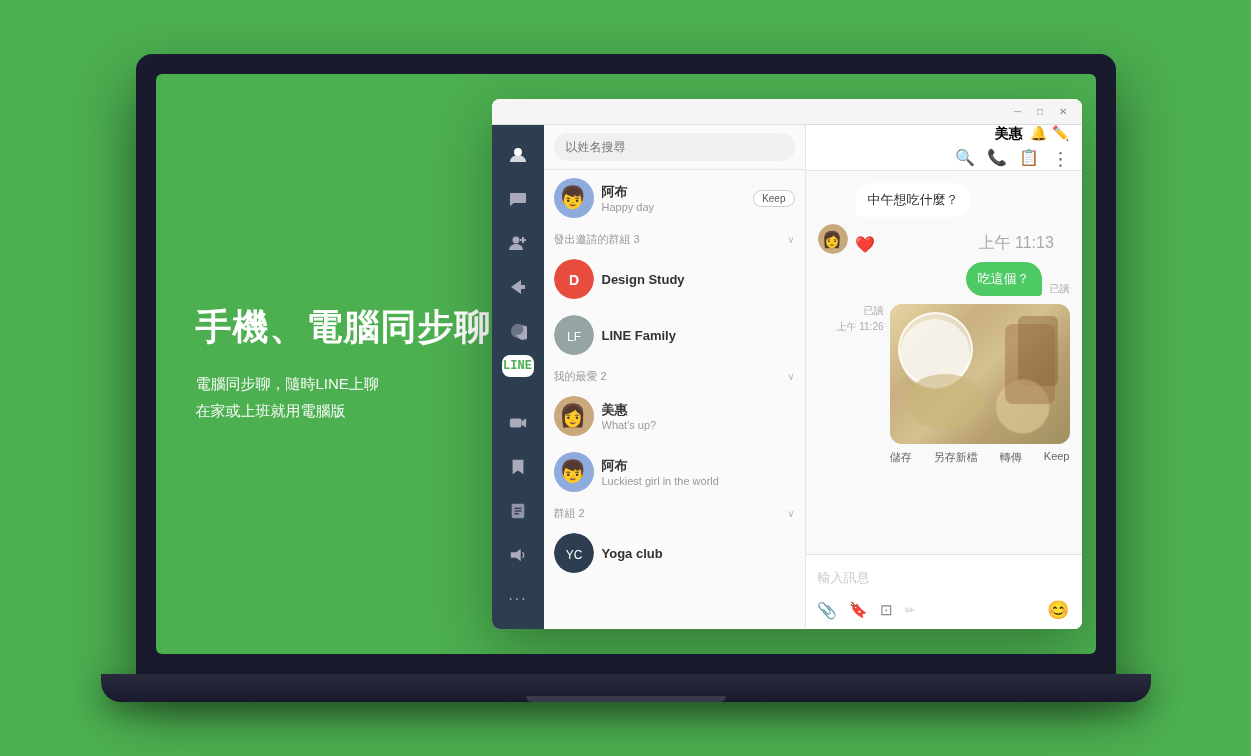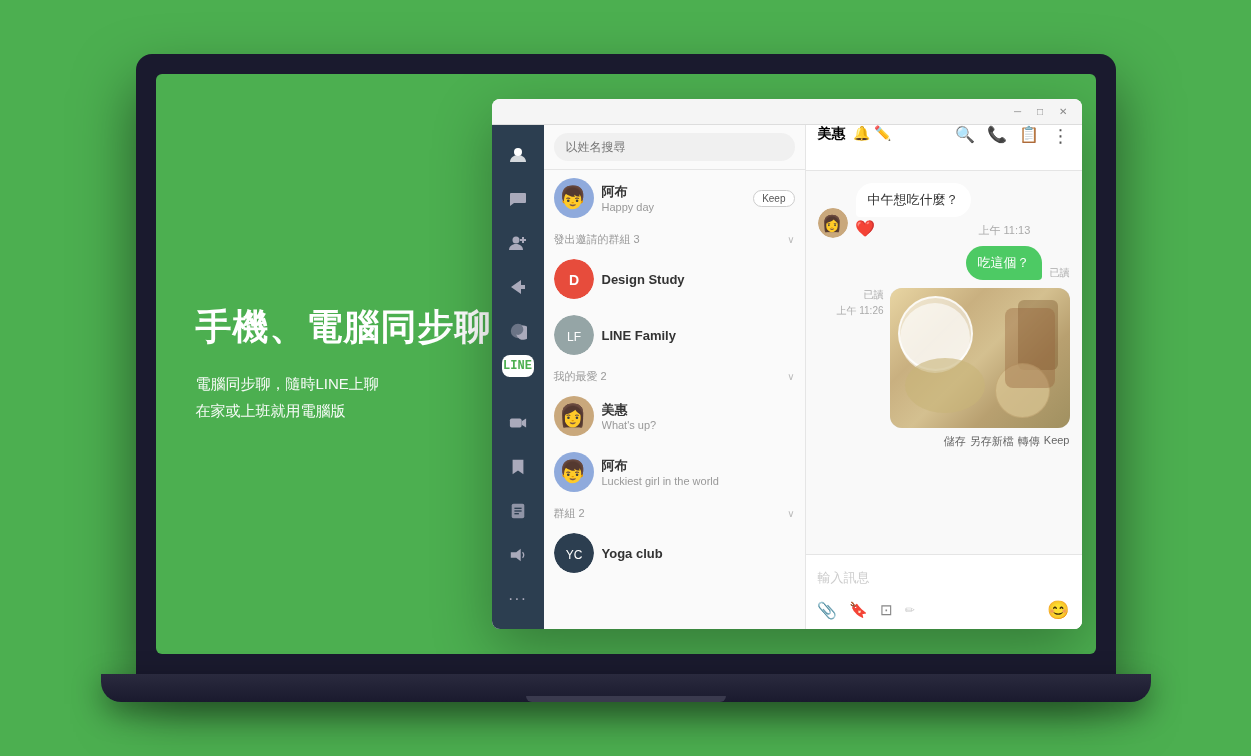--- a/index.html
+++ b/index.html
@@ -284,23 +284,24 @@
       display: flex;
       flex-direction: column;
       overflow: hidden;
     }
 
     .chat-header {
       height: 46px;
       background: white;
       border-bottom: 1px solid #e5e5e5;
       display: flex;
-      align-items: flex-start;
+      align-items: flex-end;
       padding: 0 12px;
       gap: 0;
+      flex-direction: column;
     }
 
     .chat-header-name {
       font-size: 14px;
       font-weight: 600;
       flex: 1;
     }
 
     .chat-header-icons {
       display: flex;
@@ -353,21 +354,21 @@
       border-bottom-left-radius: 4px;
     }
 
     .msg-bubble.outgoing-bubble {
       background: #4dca64;
       color: white;
       border-bottom-right-radius: 4px;
     }
 
     .msg-meta {
-      font-size: 11px;
+      font-size: 16px;
       color: #aaa;
       align-self: flex-end;
       flex-shrink: 0;
     }
 
     .msg-read {
       font-size: 10px;
       color: #aaa;
       align-self: flex-end;
     }
@@ -415,21 +416,21 @@
       width: 50px;
       height: 80px;
       background: rgba(150,100,60,0.4);
       border-radius: 8px;
     }
 
     .image-actions {
       font-size: 11px;
       color: #666;
       display: flex;
-      gap: 4px;
+      gap: 22px;
       padding: 2px 0;
       margin-left: 11px;
     }
 
     .img-read-label {
       font-size: 10px;
       color: #aaa;
     }
 
     .chat-input-area {
@@ -704,21 +705,21 @@
                   <span style="cursor:pointer;font-size:18px;">⋮</span>
                 </div>
               </div>
 
               <div class="chat-messages">
 
                 <div class="msg-row incoming">
                   <div class="msg-avatar">
                     <div class="person-avatar" style="width:30px;height:30px;border-radius:50%;font-size:16px;display:flex;align-items:center;justify-content:center;">👩</div>
                   </div>
-                  <div style="display:flex;flex-direction:column;gap:2px;">
+                  <div style="display:flex;flex-direction:column;gap:18px;">
                     <div class="msg-bubble incoming-bubble">中午想吃什麼？</div>
                     <div class="emoji-row">❤️</div>
                   </div>
                   <div class="msg-meta">上午 11:13</div>
                 </div>
 
                 <div class="msg-row outgoing">
                   <div class="msg-read">已讀</div>
                   <div class="msg-bubble outgoing-bubble">吃這個？</div>
                 </div>

